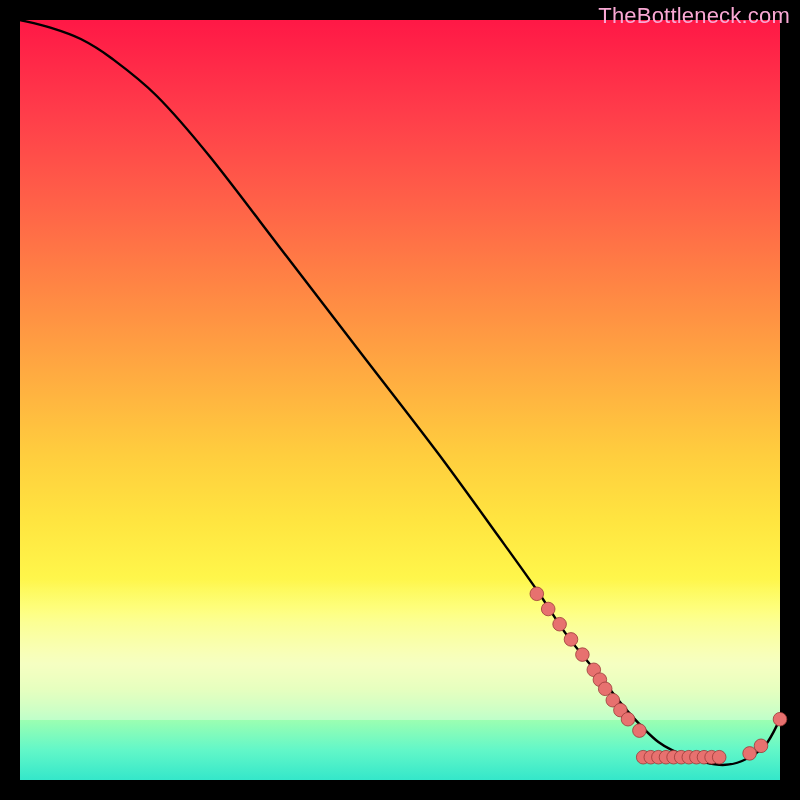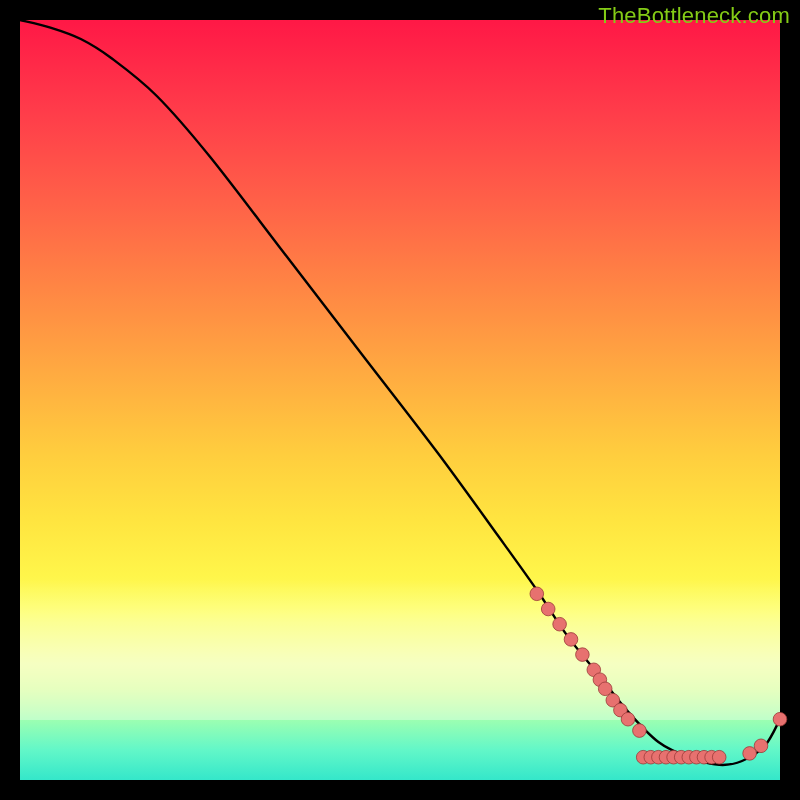--- a/index.html
+++ b/index.html
@@ -56,21 +56,21 @@
       rgba(255,255,170,0.45) 30%,
       rgba(255,255,200,0.65) 60%,
       rgba(255,255,230,0.35) 100%
     );
     mix-blend-mode: screen;
   }
   .watermark {
     position: absolute;
     top: 3px;
     right: 10px;
-    color: #84cc16;
+    color: #f9a8d4;
     font-size: 22px;
     letter-spacing: 0.2px;
     font-weight: 500;
   }
   svg.overlay {
     position: absolute;
     left: 20px;
     top: 20px;
     width: 760px;
     height: 760px;

